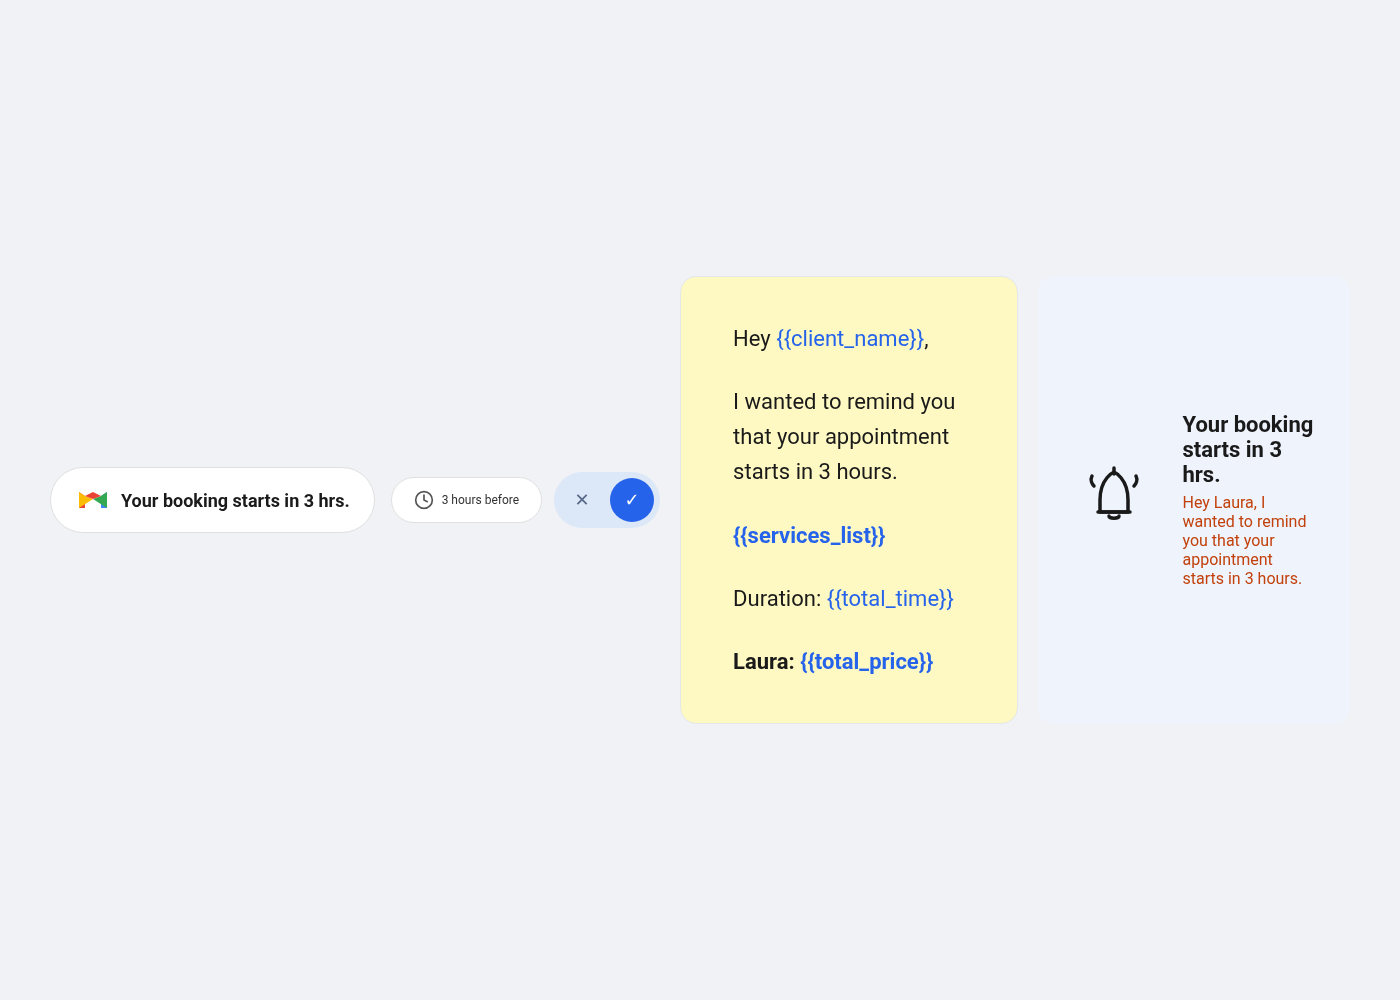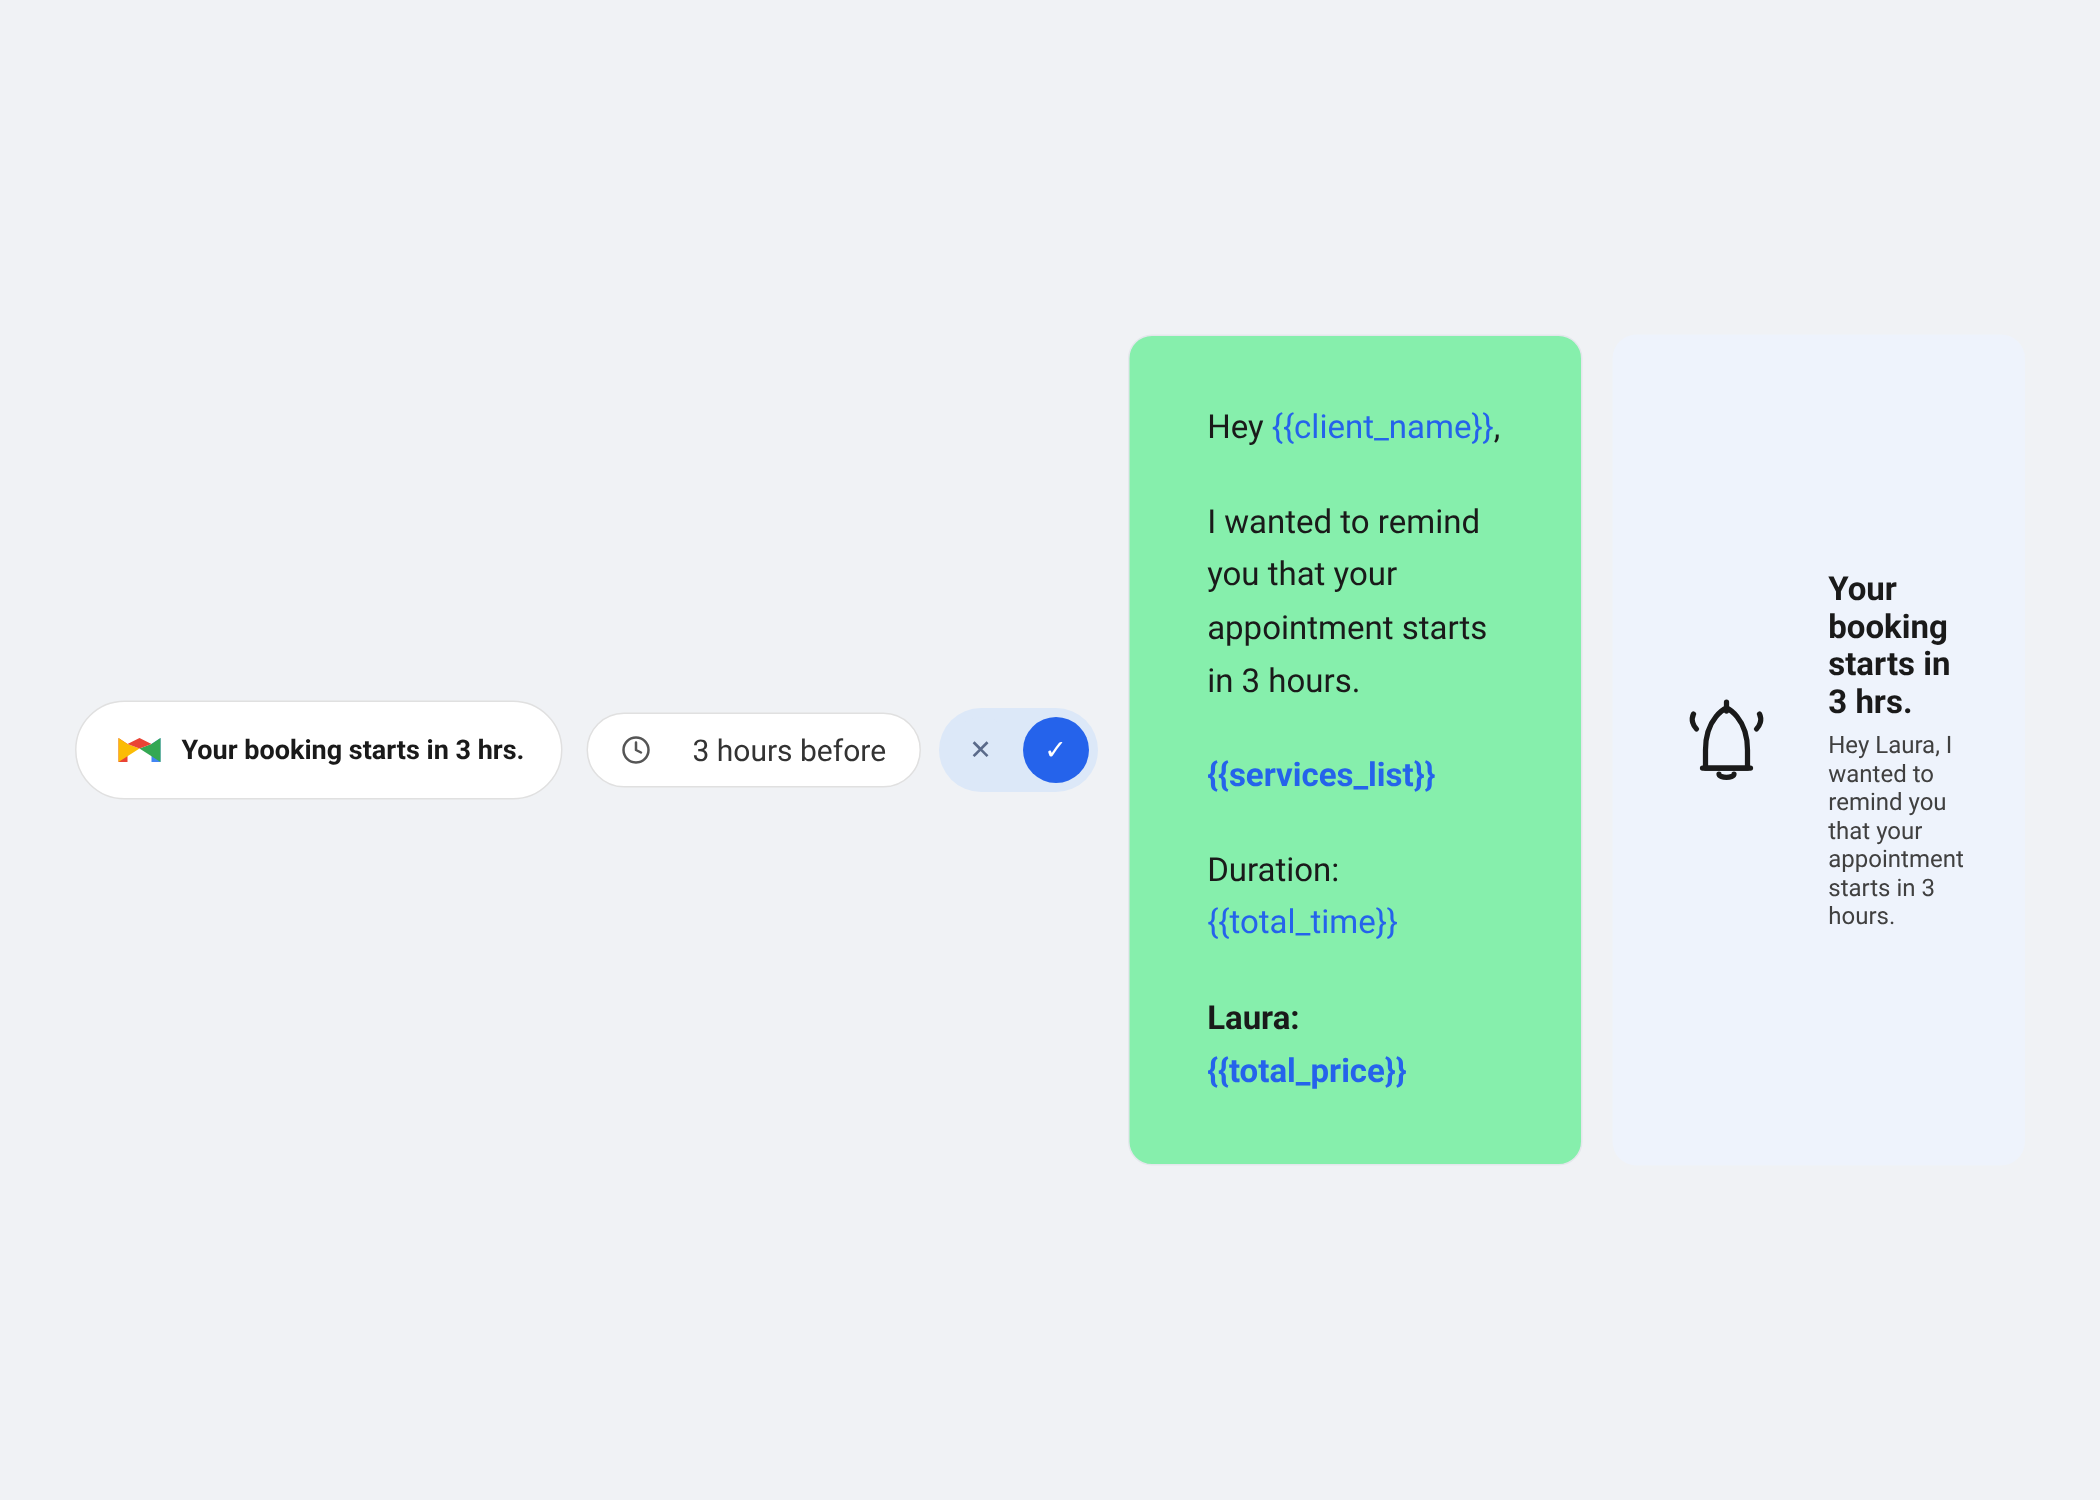--- a/index.html
+++ b/index.html
@@ -75,24 +75,23 @@
       padding: 12px 22px;
     }
 
     .clock-icon {
       width: 20px;
       height: 20px;
       color: #555;
     }
 
     .timing-text {
-      font-size: 20px;
+      font-size: 12px;
       color: #333;
       white-space: nowrap;
-      margin-left: 20px;
     }
 
     .action-buttons {
       display: flex;
       align-items: center;
       gap: 6px;
       background: #dce8f8;
       border-radius: 50px;
       padding: 6px;
     }
@@ -120,21 +119,21 @@
       cursor: pointer;
       display: flex;
       align-items: center;
       justify-content: center;
       color: #ffffff;
       font-size: 18px;
     }
 
     
     .email-body-card {
-      background: #86efac;
+      background: #fef9c3;
       border: 1.5px solid #e4e7ec;
       border-radius: 16px;
       padding: 44px 52px;
     }
 
     .email-line {
       font-size: 22px;
       color: #1a1a1a;
       line-height: 1.6;
       margin-bottom: 0;
@@ -174,21 +173,21 @@
     }
 
     .notification-title {
       font-size: 22px;
       font-weight: 700;
       color: #1a1a1a;
     }
 
     .notification-subtitle {
       font-size: 16px;
-      color: #404040;
+      color: #c2410c;
     }
   </style>
 </head>
 <body>
 
 <div class="main-container">
 
   <div class="top-bar">
 
     <div class="subject-pill">

